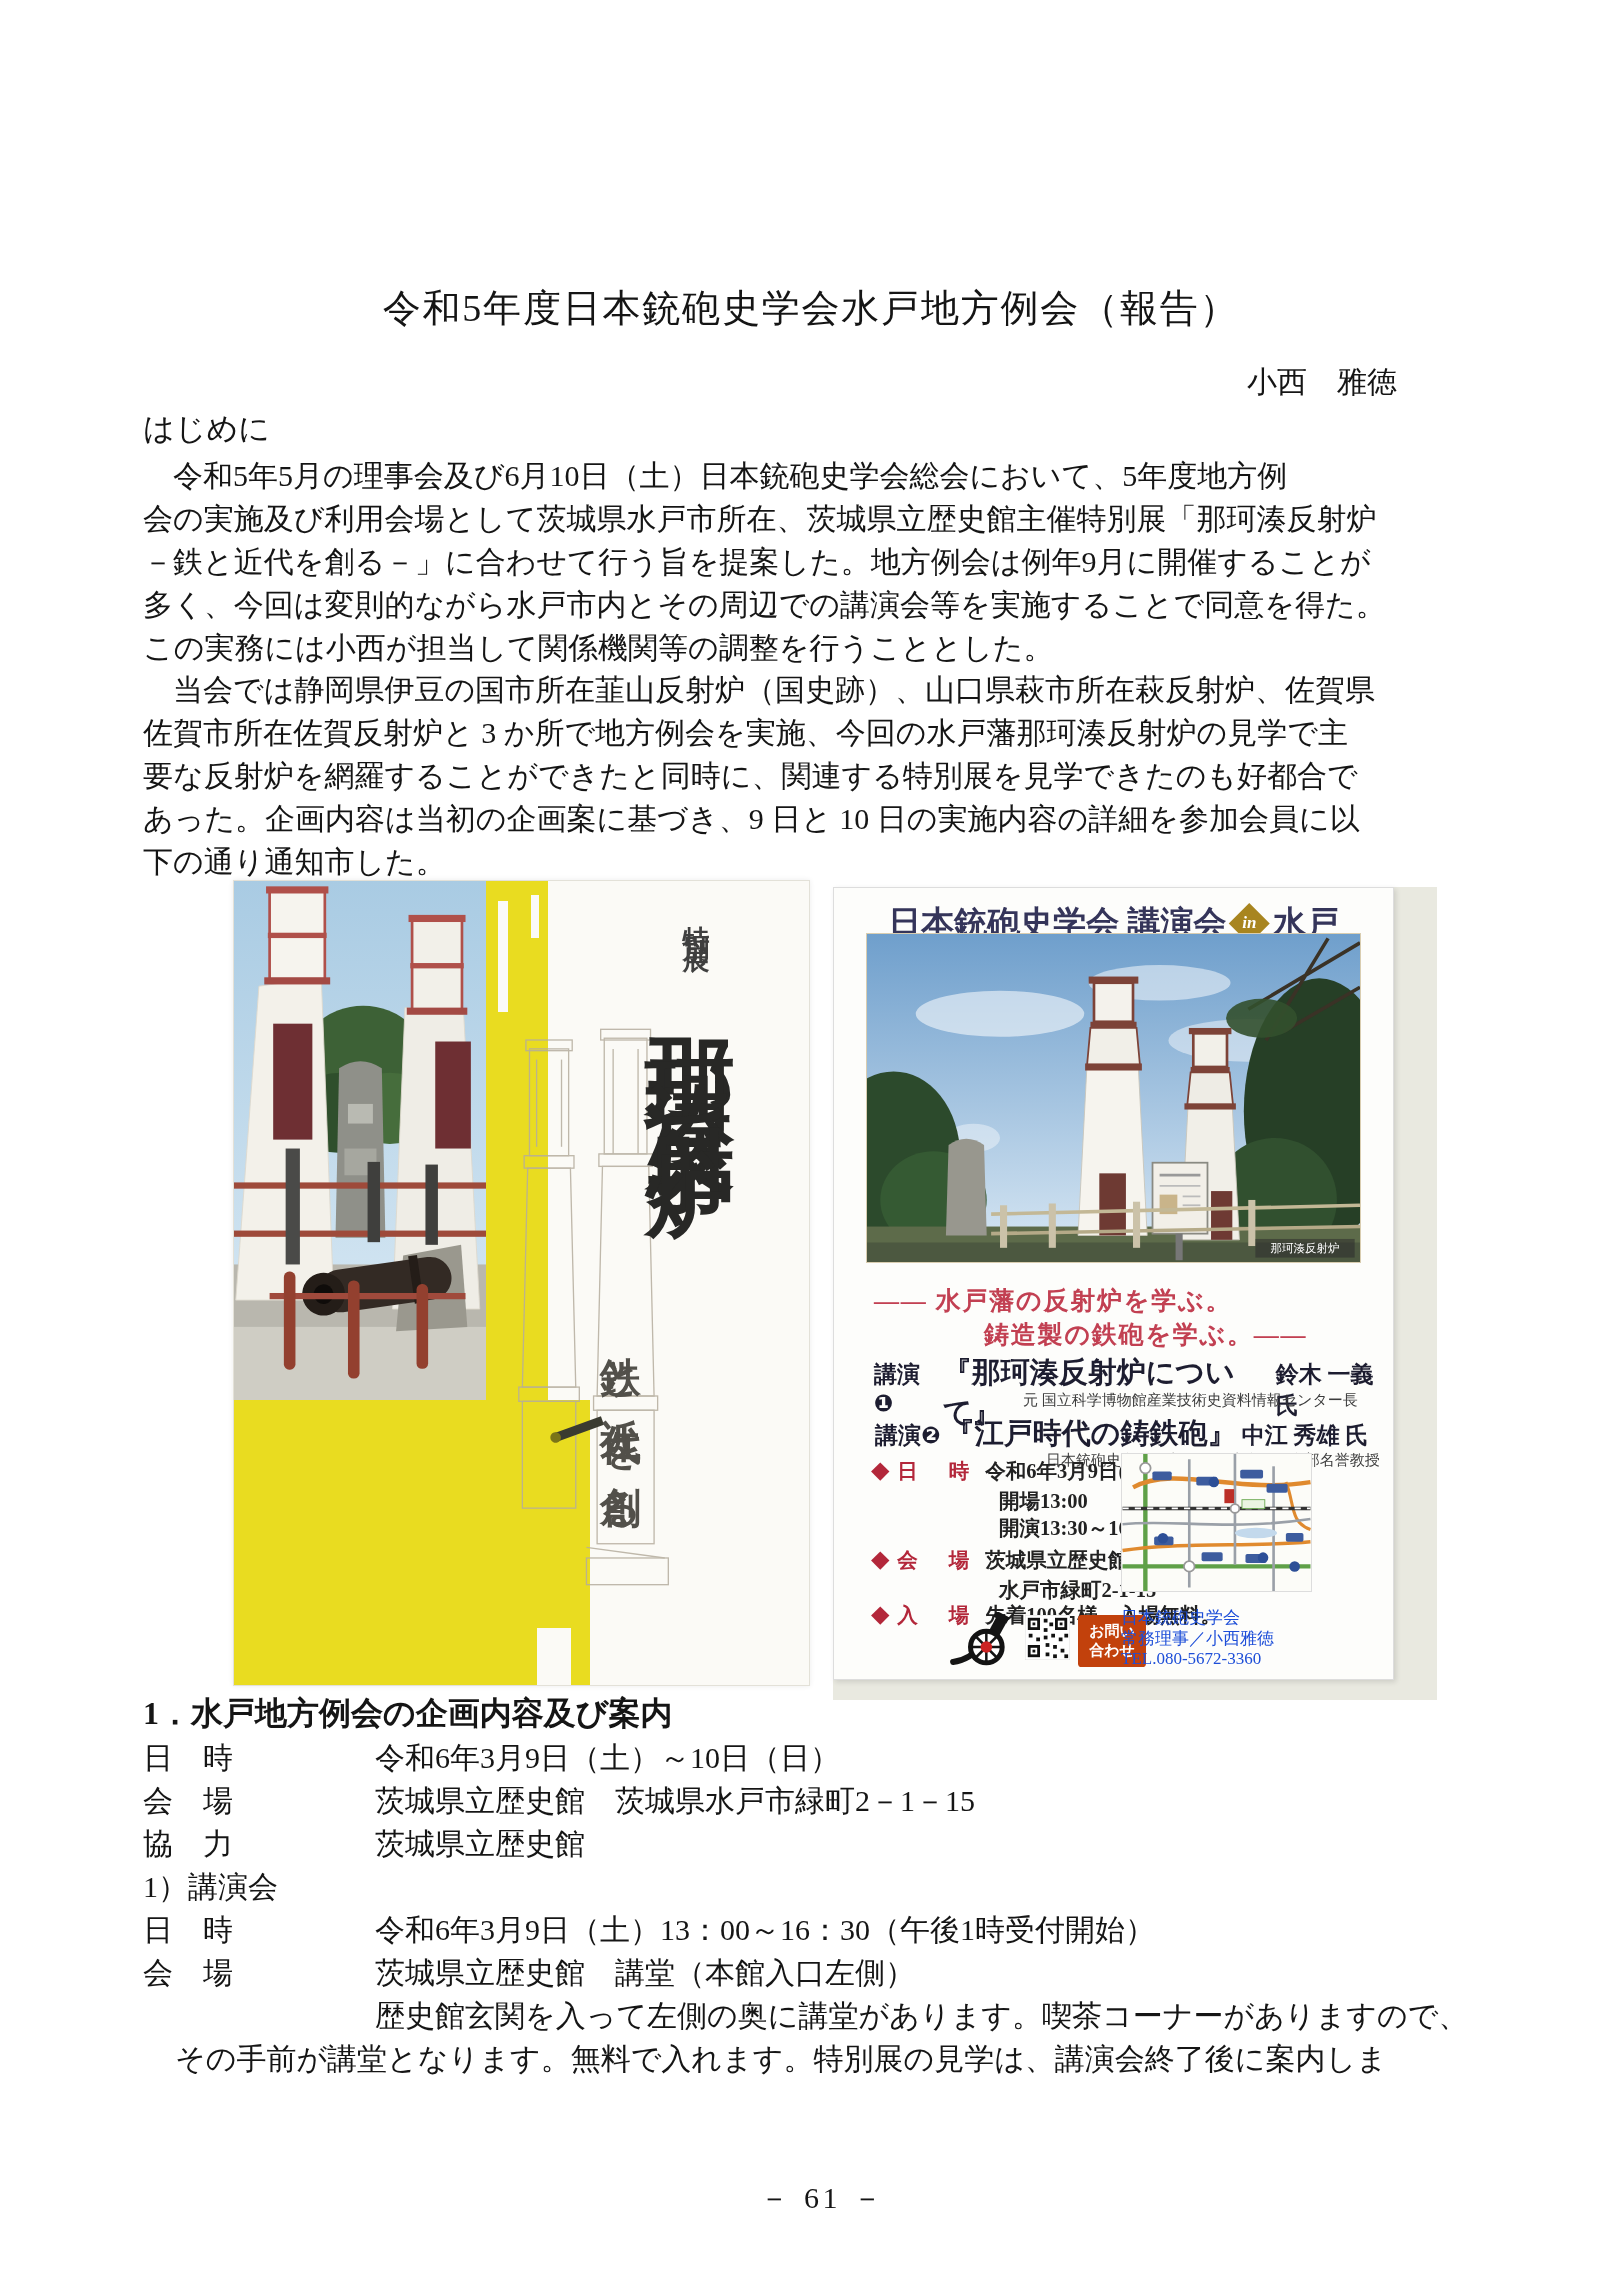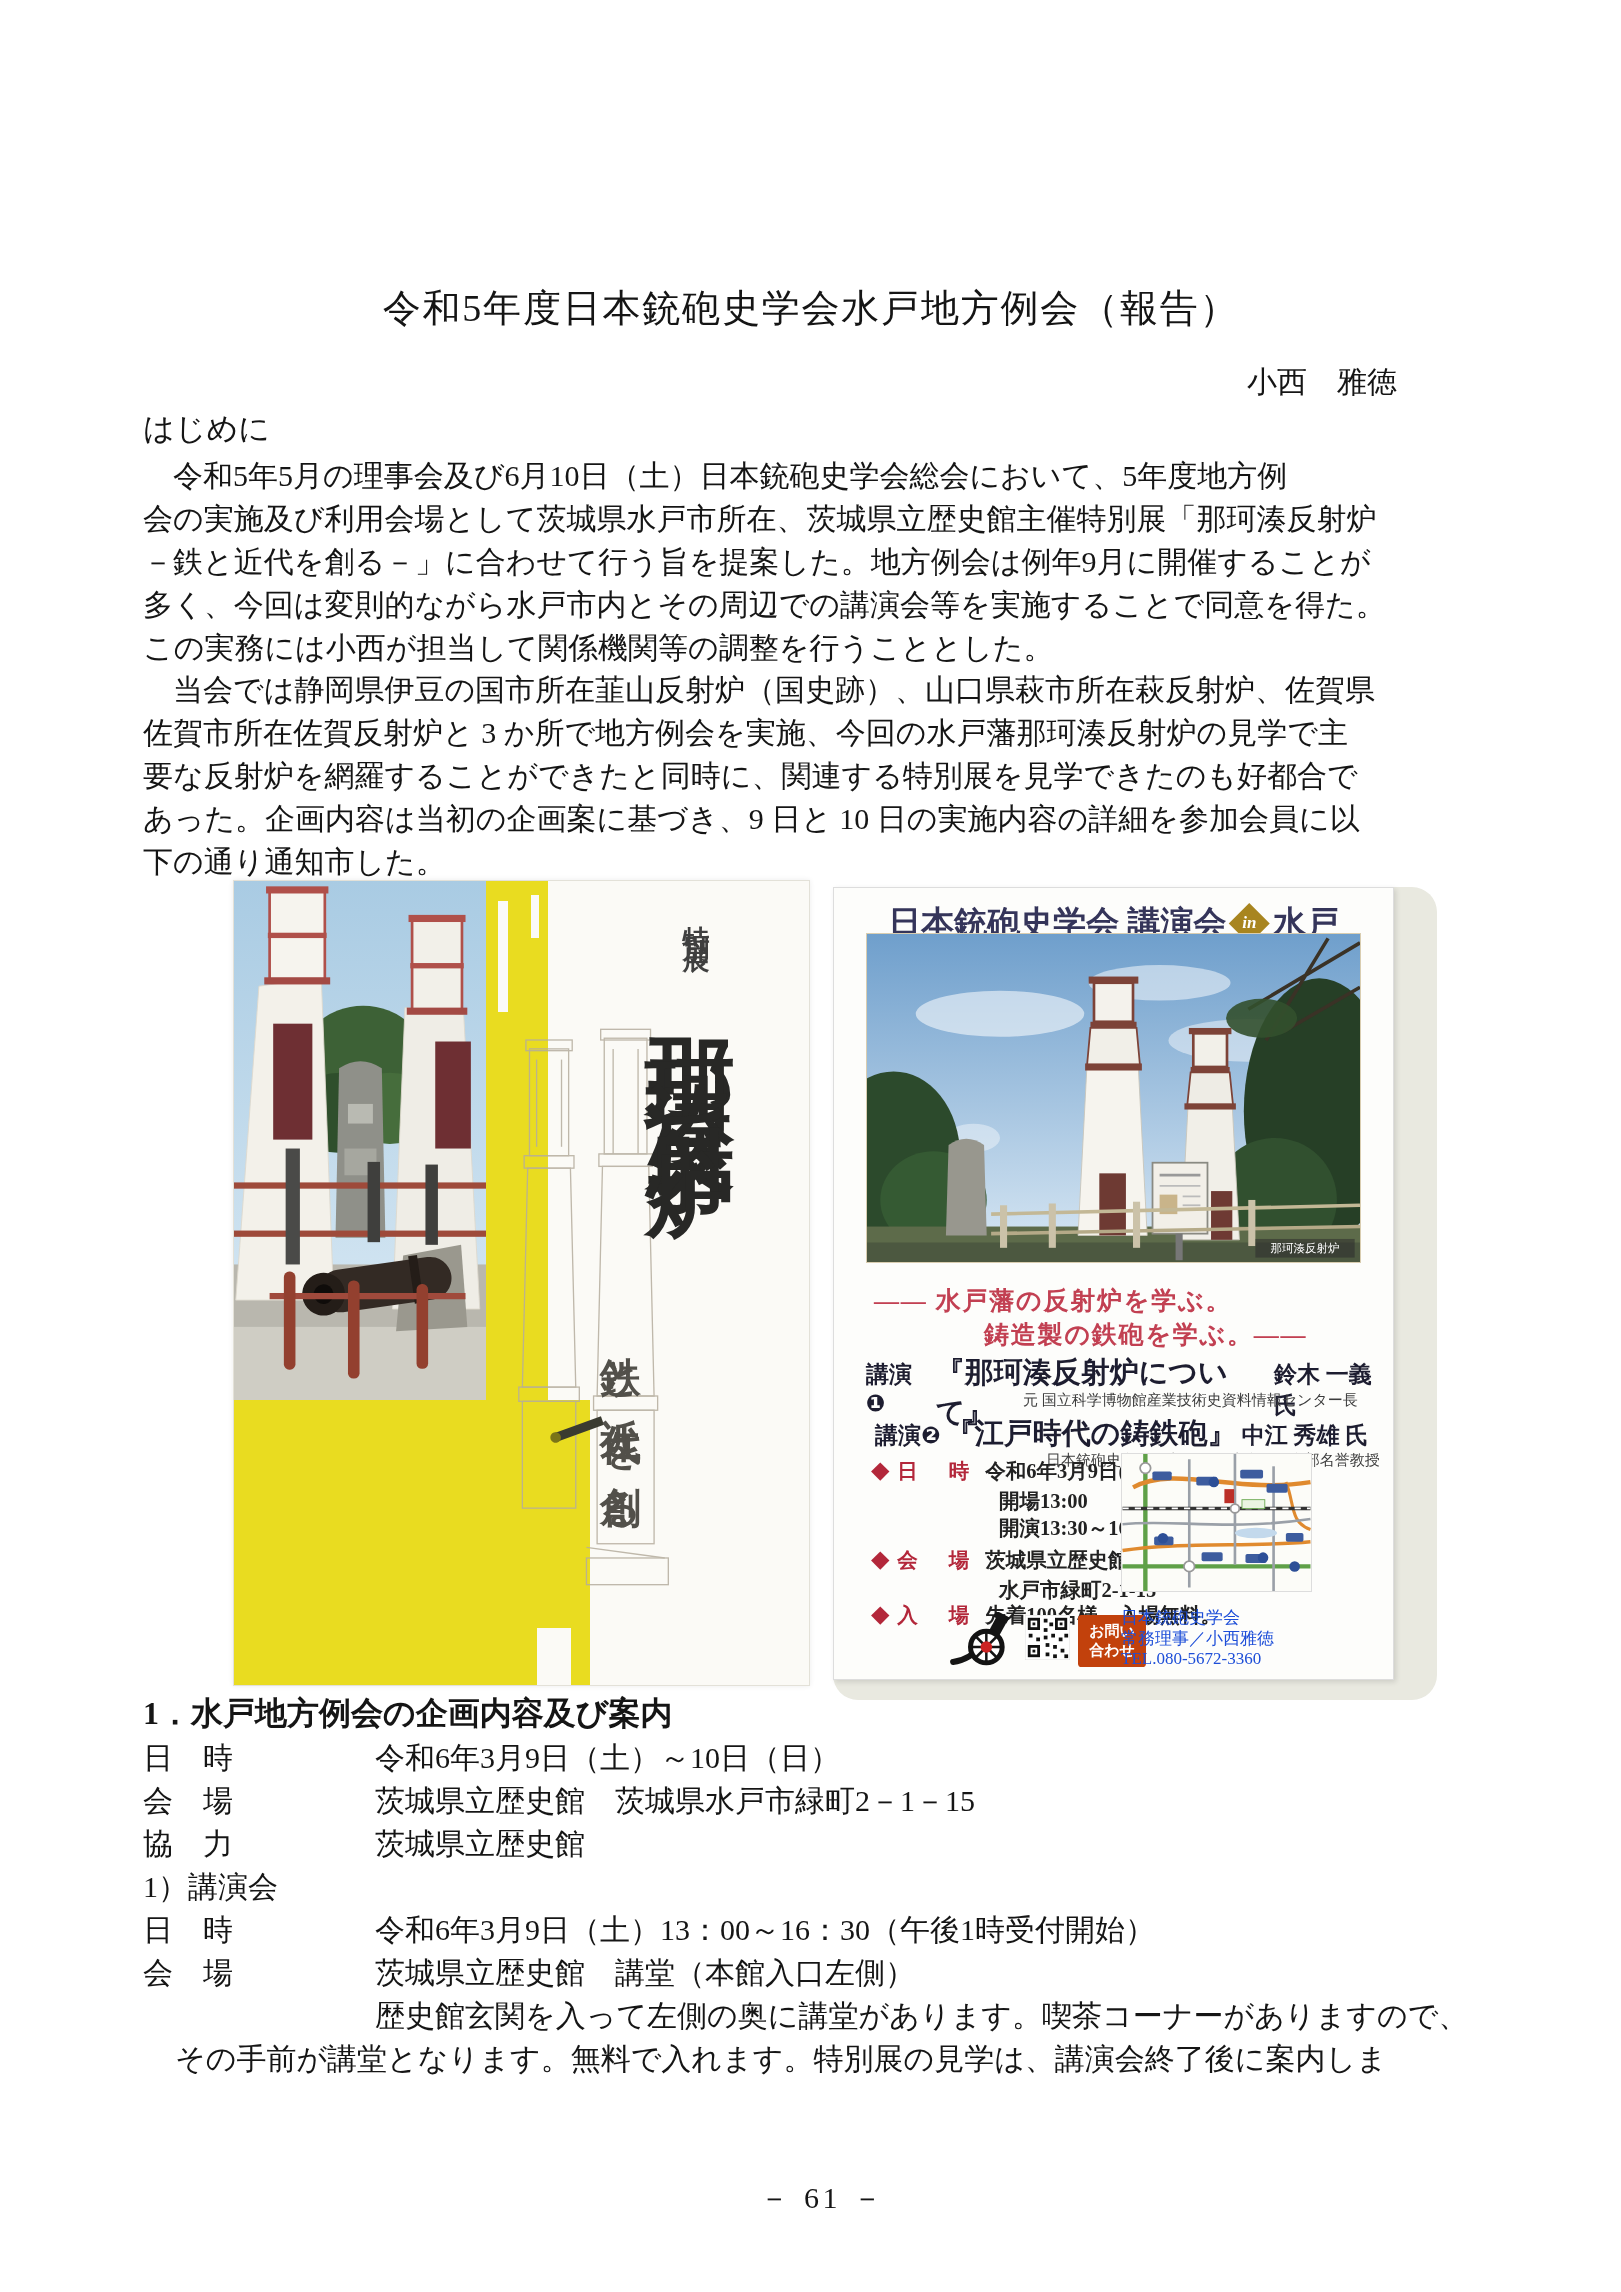--- a/index.html
+++ b/index.html
@@ -42,37 +42,37 @@
     writing-mode:vertical-rl; text-orientation:upright;
     font-family:"Liberation Sans","DejaVu Sans",sans-serif; font-weight:600; }
   .p-main { left:412px; top:87px; font-size:89px; line-height:1; letter-spacing:21.4px;
     color:#282826; font-weight:900; writing-mode:vertical-rl; text-orientation:upright;
     font-family:"Liberation Sans","DejaVu Sans",sans-serif; }
   .p-sub { left:360px; top:444px; font-size:41px; letter-spacing:7.1px; color:#52504a;
     font-weight:700; writing-mode:vertical-rl; text-orientation:upright;
     font-family:"Liberation Sans","DejaVu Sans",sans-serif; }
 
   
-  .flyer-wrap { left:833px; top:887px; width:604px; height:813px; background:#e9e9e0;border-radius:25px; }
+  .flyer-wrap { left:833px; top:887px; width:604px; height:813px; background:#e9e9e0; }
   .flyer { left:0; top:0; width:561px; height:793px; background:#fdfdfb;
     border:0.9px solid #ddd; box-shadow:1.8px 1.8px 5.3px rgba(0,0,0,.12);
     font-family:"Liberation Sans","DejaVu Sans",sans-serif; }
   .f-title { top:12.5px; left:0; width:100%; display:flex; justify-content:center;
     align-items:center; gap:9px; font-size:33px; font-weight:bold; color:#35355a;
     font-family:"Liberation Serif","DejaVu Serif",serif; }
   .f-badge { width:28.5px; height:28.5px; background:#a8851f; transform:rotate(45deg);
     display:flex; align-items:center; justify-content:center; flex:0 0 28.5px; }
   .f-badge span { transform:rotate(-45deg); color:#fff; font-size:17px; font-style:italic;
     font-family:"Liberation Serif","DejaVu Serif",serif; font-weight:bold; }
   .f-photo { left:32px; top:45px; width:495px; height:330px; border:1.8px solid #d9cdb0; }
   .f-slogan { font-size:25px; font-weight:bold; color:#c24052;
     font-family:"Liberation Serif","DejaVu Serif",serif; letter-spacing:1.8px; }
   .f-slogan1 { left:40px; top:396px; } .f-slogan2 { left:150px; top:430px; }
   .f-lec { display:flex; align-items:baseline; gap:5.3px; color:#1d1d30; }
-  .f-lec1 { left:32px; top:465px;gap:8px; } .f-lec2 { left:41px; top:526px; }
+  .f-lec1 { left:40px; top:465px;gap:8px; } .f-lec2 { left:41px; top:526px; }
   .f-lec .lab { font-size:23px; font-weight:bold; }
   .f-lec .ttl { font-size:29px; font-weight:bold; font-family:"Liberation Serif","DejaVu Serif",serif; }
   .f-lec .spk { font-size:23px; font-weight:600; font-family:"Liberation Serif","DejaVu Serif",serif; }
   .f-affil { font-size:15px; color:#3c3c3c; font-family:"Liberation Serif","DejaVu Serif",serif; }
   .f-affil1 { left:189px; top:503px; } .f-affil2 { left:212px; top:563px; }
   .f-irow { display:flex; align-items:center; gap:10.7px; }
   .f-irow .dia { width:12.5px; height:12.5px; background:#b3273a; transform:rotate(45deg); flex:0 0 12.5px; }
   .f-irow .ilab { font-size:20.5px; font-weight:bold; color:#b3273a; letter-spacing:5.3px; }
   .f-ival { font-size:20.5px; color:#222; font-family:"Liberation Serif","DejaVu Serif",serif; font-weight:600; }
   .f-ir1 { left:40px; top:569px; } .f-ir1b { left:165px; top:599px; } .f-ir1c { left:165px; top:626px; }

